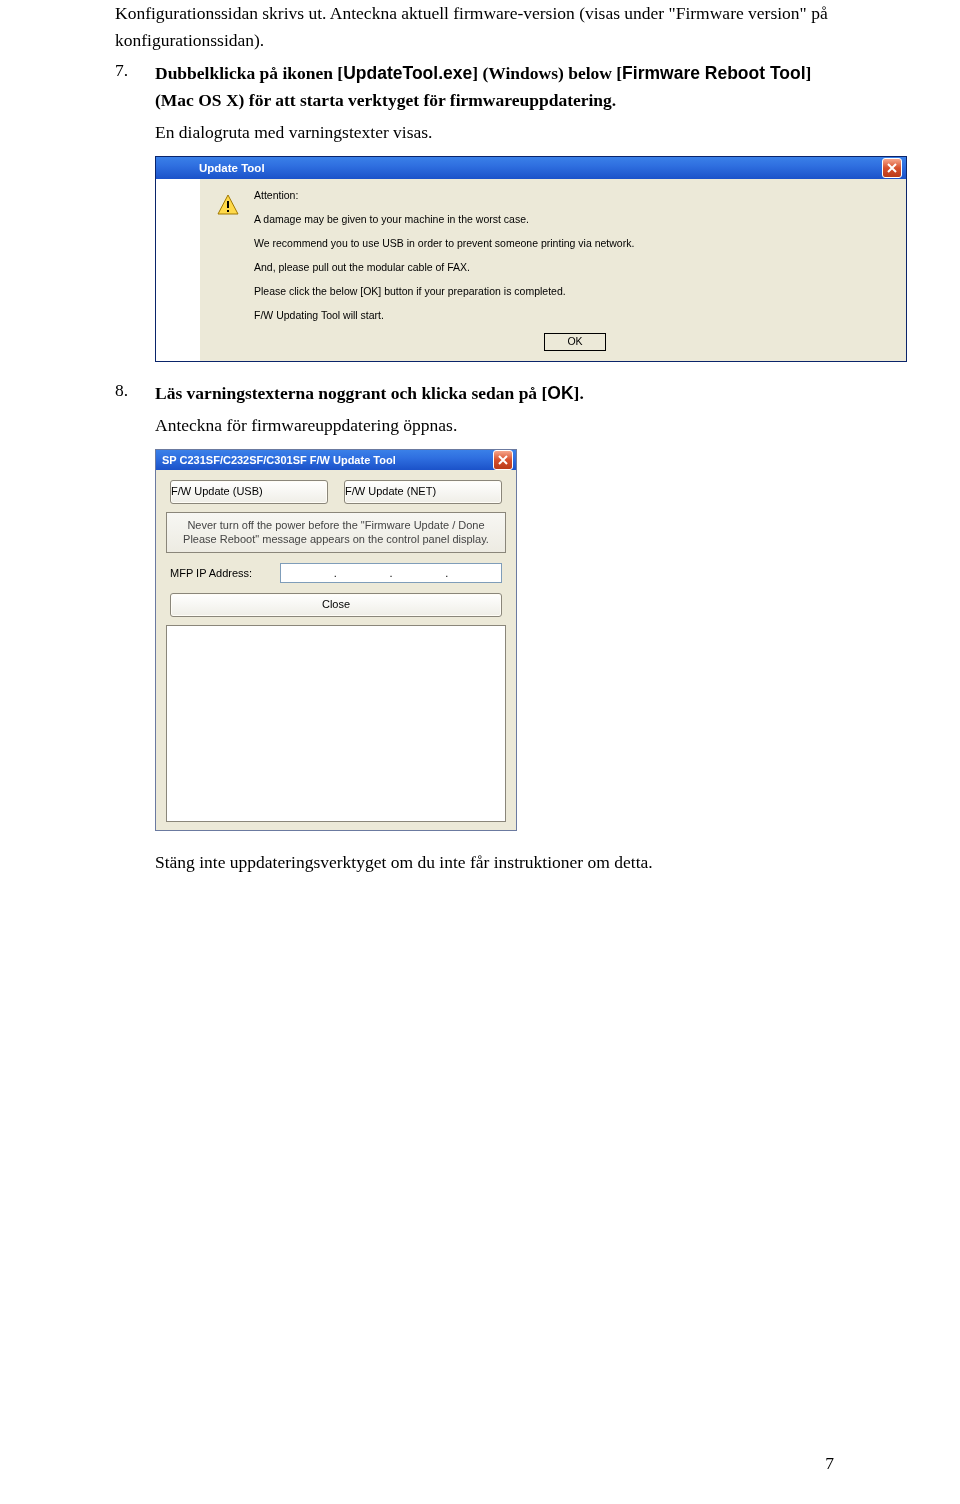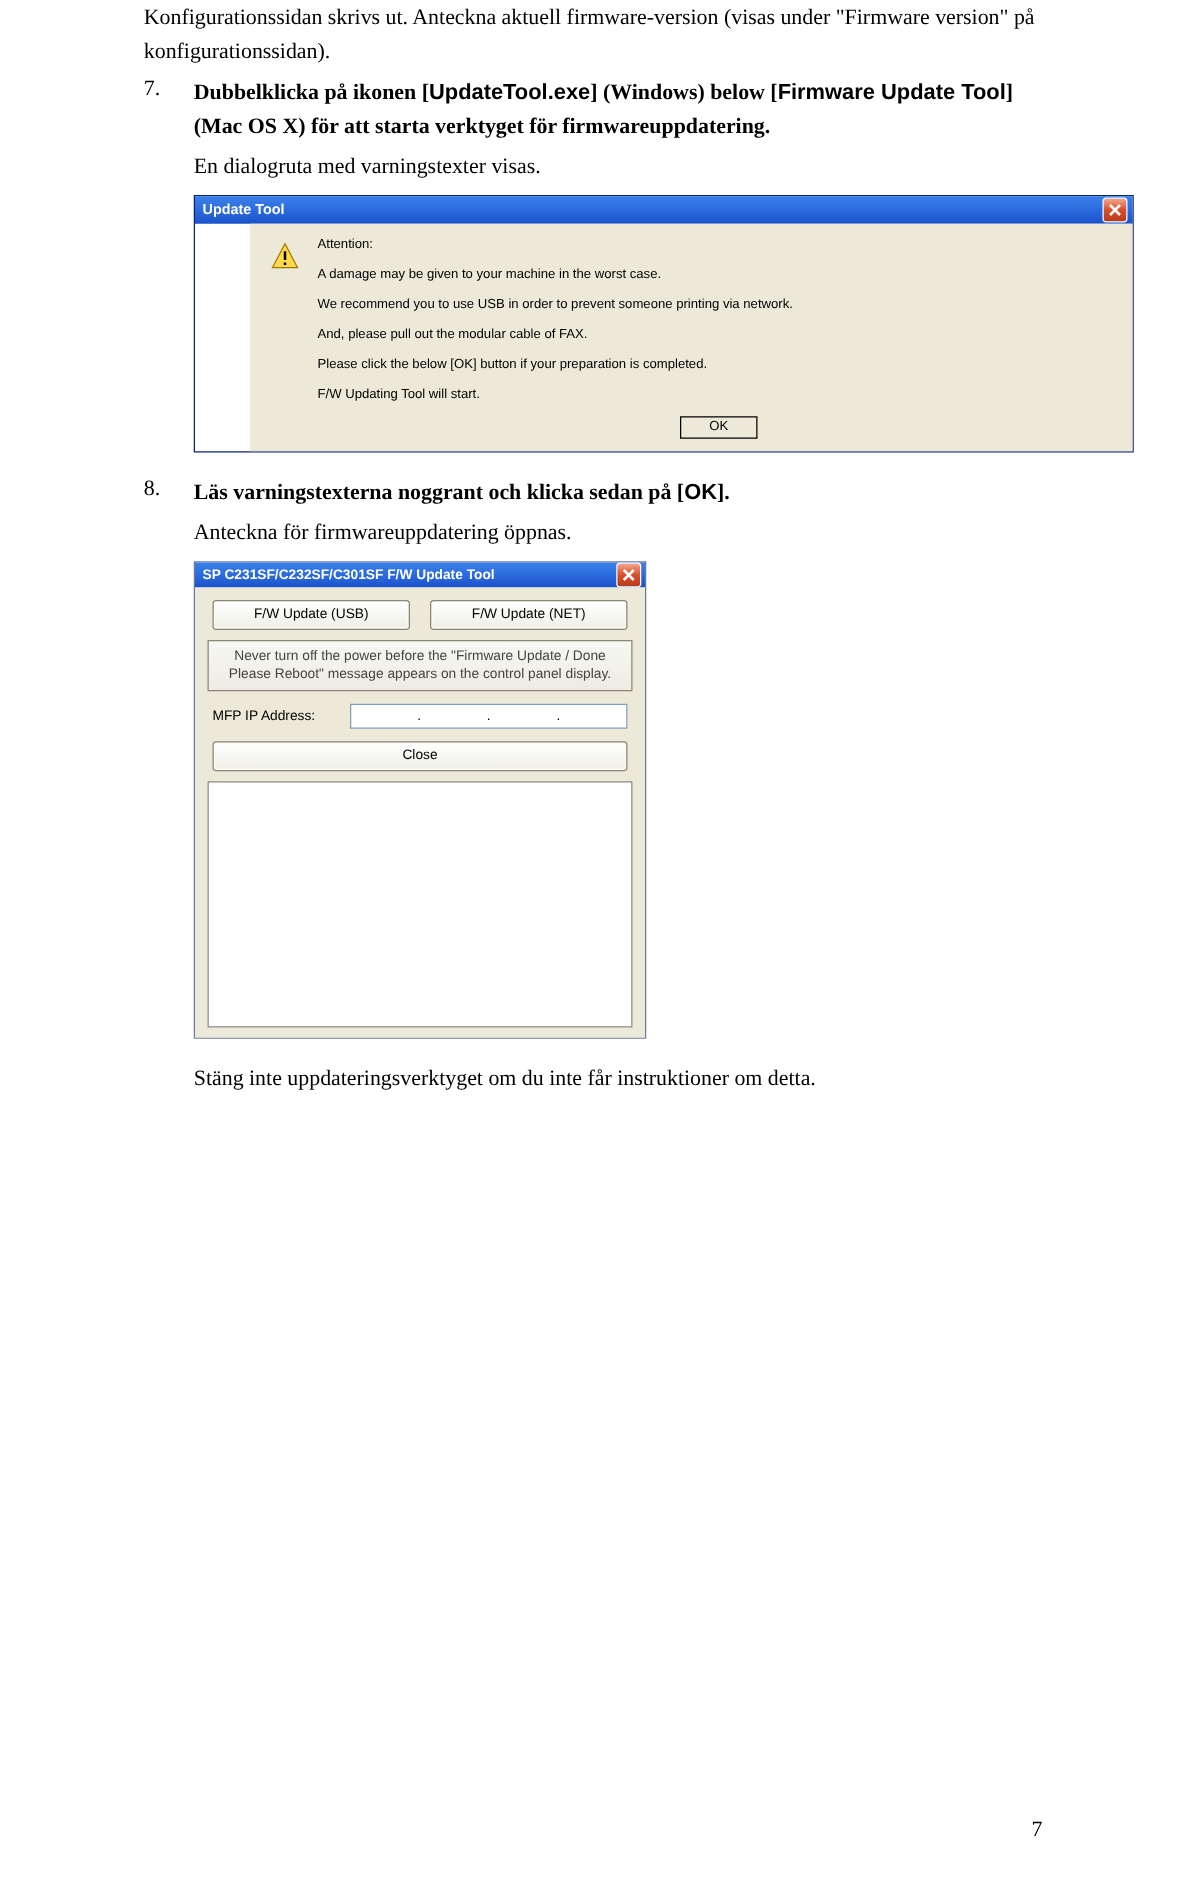--- a/index.html
+++ b/index.html
@@ -60,21 +60,21 @@
   .titlebar {
     height: 22px;
     background: linear-gradient(to bottom, #3a80e8 0%, #2f6fe0 40%, #1b52c9 100%);
     display: flex;
     align-items: center;
     padding: 0 4px 0 6px;
     color: #fff;
     font-weight: bold;
     font-size: 11.5px;
   }
-  .titlebar .title { flex: 1; }
+  .titlebar .title { flex: 1; margin-left: 37px; }
   .close-btn {
     width: 18px;
     height: 18px;
     background: linear-gradient(to bottom, #f7a68b, #d64f2c 50%, #b93a19);
     border: 1px solid #fff;
     border-radius: 3px;
     display: flex;
     align-items: center;
     justify-content: center;
     color: #fff;
@@ -145,21 +145,21 @@
     gap: 16px;
     margin-bottom: 8px;
     padding: 0 4px;
   }
   .tabbtn {
     flex: 1;
     height: 22px;
     background: linear-gradient(to bottom, #fff, #efeee7);
     border: 1px solid #8a867a;
     border-radius: 3px;
-    text-align: center;
+    text-align: left;
     line-height: 20px;
     font-size: 11px;
     box-shadow: inset 0 0 0 1px #fffdf6;
   }
   .msgbox {
     border: 1px solid #8a867a;
     background: linear-gradient(to bottom,#f7f7f3,#edebe2);
     padding: 5px 6px;
     font-size: 11px;
     line-height: 1.35;
@@ -213,21 +213,21 @@
 </head>
 <body>
 
 <div class="page">
 
   <p class="body-text">Konfigurationssidan skrivs ut. Anteckna aktuell firmware-version (visas under "Firmware version" på konfigurationssidan).</p>
 
   <div class="list-row">
     <div class="list-num">7.</div>
     <div class="list-content">
-      <span class="bold">Dubbelklicka på ikonen [</span><span class="bold sans">UpdateTool.exe</span><span class="bold">] (Windows) below [</span><span class="bold sans">Firmware Update Tool</span><span class="bold">] (Mac OS X) för att starta verktyget för firmwareuppdatering.</span>
+      <span class="bold">Dubbelklicka på ikonen [</span><span class="bold sans">UpdateTool.exe</span><span class="bold">] (Windows) below [</span><span class="bold sans">Firmware Reboot Tool</span><span class="bold">] (Mac OS X) för att starta verktyget för firmwareuppdatering.</span>
       <div style="margin-top:4px;">En dialogruta med varningstexter visas.</div>
     </div>
   </div>
 
   <div class="dlg1">
     <div class="titlebar">
       <span class="title">Update Tool</span>
       <div class="close-btn">
         <svg width="10" height="10" viewBox="0 0 10 10">
             <path d="M1 1 L9 9 M9 1 L1 9" stroke="#fff" stroke-width="2" fill="none"></path>

